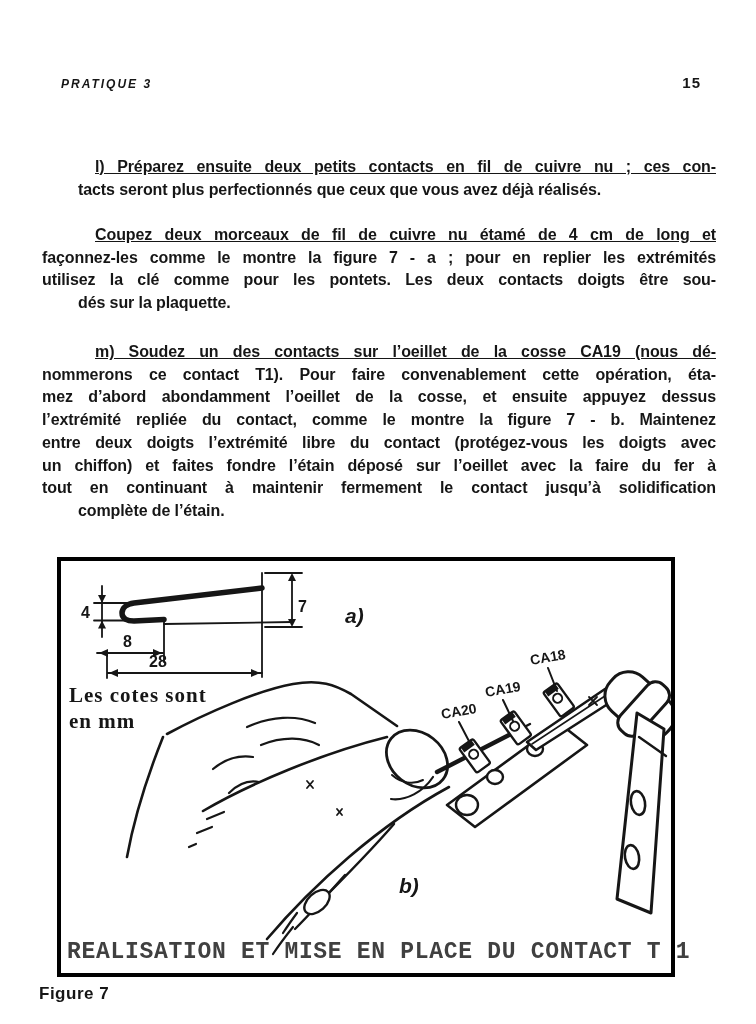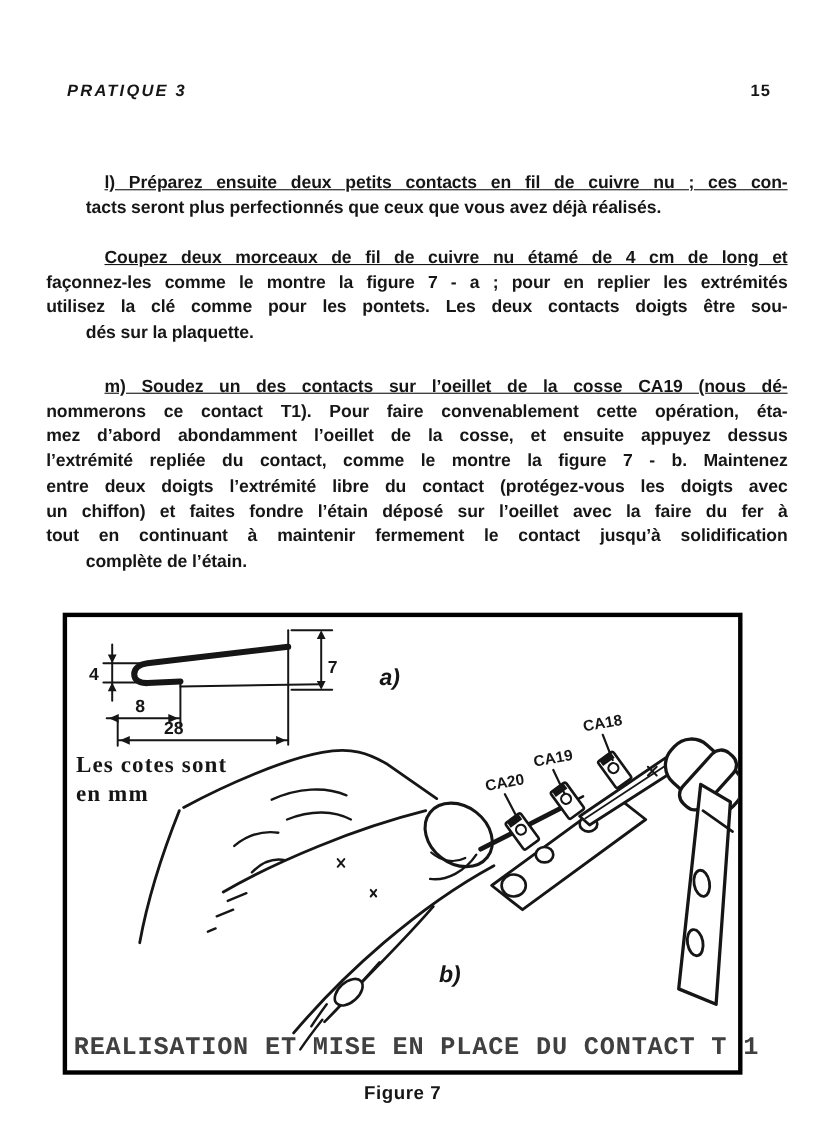--- a/index.html
+++ b/index.html
@@ -2,21 +2,21 @@
 <html><head>
 <meta charset="utf-8">
 <style>
   html,body{margin:0;padding:0;}
   body{
     width:756px;height:1024px;position:relative;background:#ffffff;
     font-family:"Liberation Sans",sans-serif;color:#161616;overflow:hidden;
   }
   
   .header{position:absolute;left:61px;top:74px;width:640px;display:flex;justify-content:space-between;align-items:baseline;}
-  .header .title{font-style:italic;font-weight:bold;font-size:15px;letter-spacing:2px;}
+  .header .title{font-style:italic;font-weight:bold;font-size:12px;letter-spacing:2px;}
   .header .pagenum{font-weight:bold;font-size:15px;letter-spacing:1px;}
   
   .para{position:absolute;left:42px;width:674px;}
   .line{
     font-size:16px;font-weight:bold;line-height:22.7px;letter-spacing:-0.1px;
     text-align:justify;text-align-last:justify;white-space:normal;
   }
   .line.first{padding-left:53px;text-decoration:underline;}
   .line.last{text-align-last:left;margin-left:36px;}
   .it{}
@@ -26,21 +26,21 @@
     position:absolute;left:57px;top:557px;width:618px;height:420px;
     border:4px solid #000;box-sizing:border-box;background:#fff;
   }
   .figure-frame svg{position:absolute;left:0;top:0;}
   .fig-caption-inner{
     position:absolute;left:6px;right:2px;bottom:8px;
     font-family:Liberation Mono, monospace;font-weight:bold;font-size:23px;
     letter-spacing:0.03em;white-space:nowrap;color:#404040;
   }
   .fig-caption-below{
-    position:absolute;left:57px;top:984px;width:618px;text-align:center;
+    position:absolute;left:39px;top:984px;width:618px;text-align:left;
     font-weight:bold;font-size:17px;letter-spacing:0.5px;
   }
   
   text{fill:#161616;}
   .dimnum{font-family:"Liberation Sans",sans-serif;font-weight:bold;font-size:16px;}
   .ablabel{font-family:"Liberation Sans",sans-serif;font-weight:bold;font-style:italic;font-size:21px;}
   .calabel{font-family:"Liberation Sans",sans-serif;font-weight:bold;font-size:14px;}
   .notetext{font-family:"Liberation Serif",serif;font-weight:bold;font-size:21px;letter-spacing:1px;}
   .ink{stroke:#161616;fill:none;stroke-linecap:round;stroke-linejoin:round;}
   .inkfill{stroke:#161616;fill:#ffffff;stroke-linejoin:round;}

